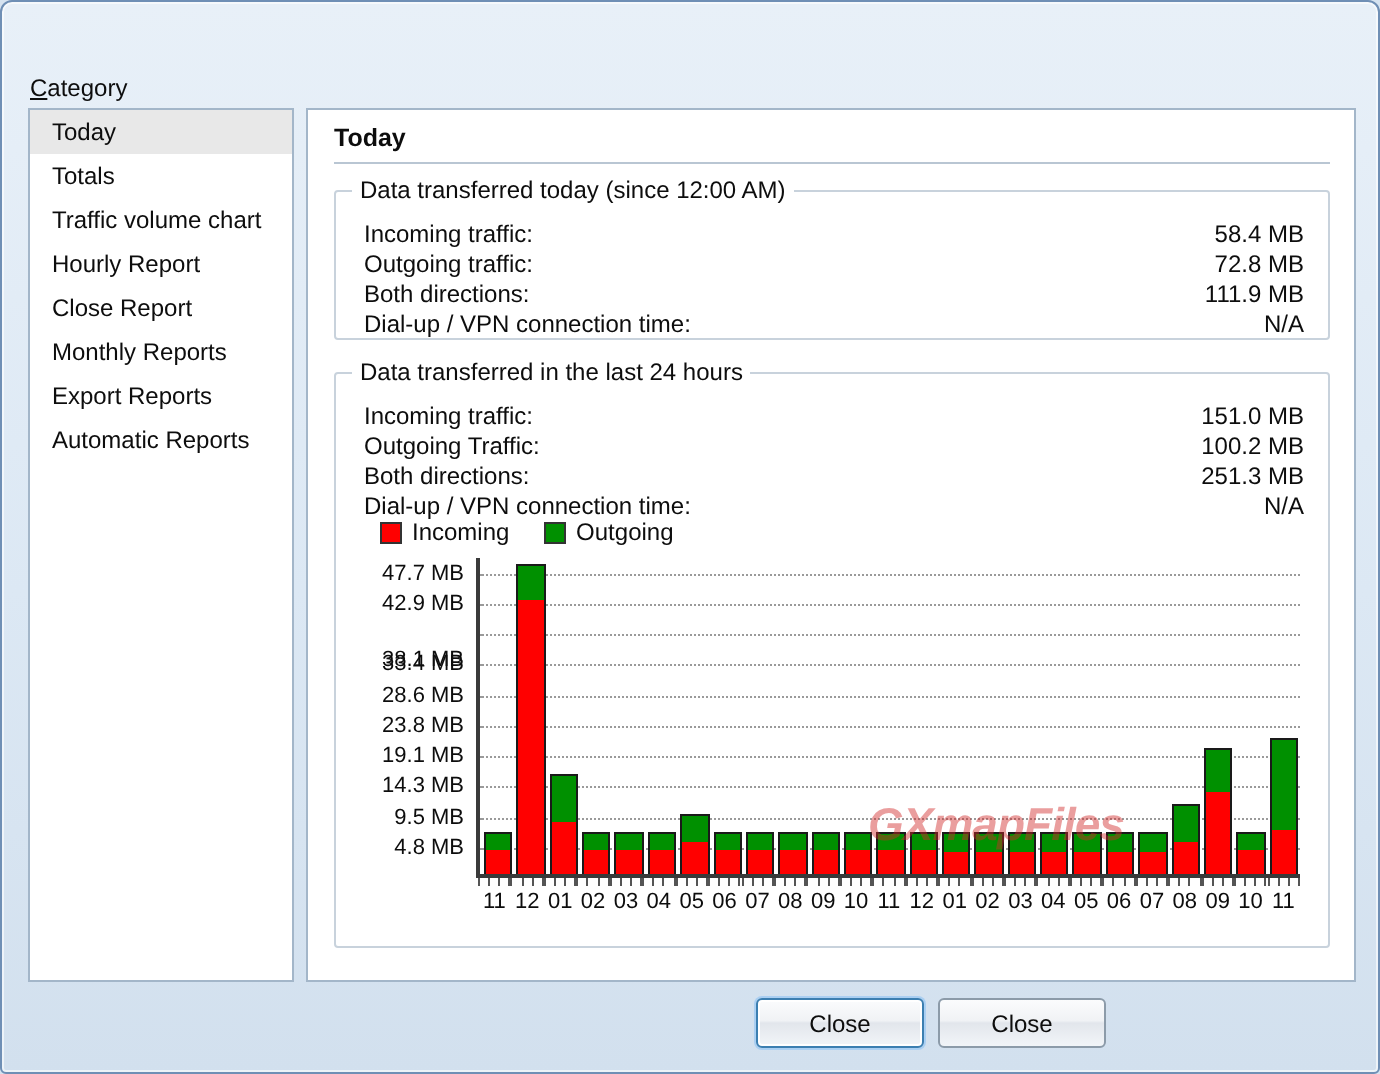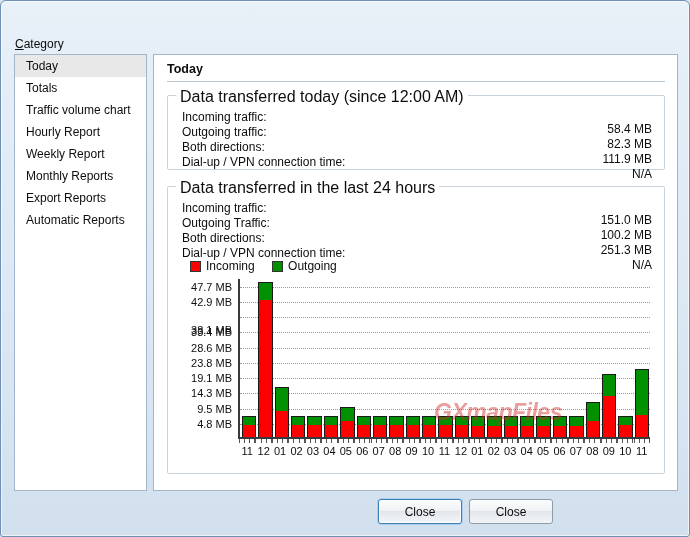--- a/index.html
+++ b/index.html
@@ -116,28 +116,28 @@
 
   
   .groupbox {
     position: absolute;
     border: 1px solid #c8d2dc;
     border-radius: 2px;
   }
   .groupbox > .gb-title {
     position: absolute; top: -8px; left: 8px;
     background: #ffffff; padding: 0 4px;
-    font-size: 16px; color: #0d0d0d; white-space: nowrap;
+    font-size: 12px; color: #0d0d0d; white-space: nowrap;
   }
   .row {
     position: absolute; left: 14px; right: 12px;
     height: 15px; font-size: 12px; color: #0d0d0d;
   }
   .row .lbl { position: absolute; left: 0; top: 0; }
-  .row .val { position: absolute; right: 0; top: 12px; text-align: right; margin-left: 36px; }
+  .row .val { position: absolute; right: 0; top: 0; text-align: right; margin-left: 36px; }
 
   #gb-today { left: 13px; top: 40px; width: 498px; height: 75px; }
   #gb-24h   { left: 13px; top: 131px; width: 498px; height: 288px; }
 
   
   .legend { position: absolute; left: 22px; top: 72px; font-size: 12px; color: #0d0d0d; }
   .legend .key { display: inline-flex; align-items: center; margin-right: 14px; }
   .legend .swatch {
     width: 11px; height: 11px; margin-right: 5px;
     border: 1px solid #333333;
@@ -222,39 +222,39 @@
 
   <div class="client">
 
     <div class="category-label"><u>C</u>ategory</div>
 
     <div class="catlist">
       <div class="cat-item selected"><span>Today</span></div>
       <div class="cat-item"><span>Totals</span></div>
       <div class="cat-item"><span>Traffic volume chart</span></div>
       <div class="cat-item"><span>Hourly Report</span></div>
-      <div class="cat-item"><span>Weekly Report</span></div>
+      <div class="cat-item"><span>Close Report</span></div>
       <div class="cat-item"><span>Monthly Reports</span></div>
       <div class="cat-item"><span>Export Reports</span></div>
       <div class="cat-item"><span>Automatic Reports</span></div>
     </div>
 
     <div class="content">
       <div class="page-title">Today</div>
       <div class="title-rule"></div>
 
       <div class="groupbox" id="gb-today">
         <div class="gb-title">Data transferred today (since 12:00 AM)</div>
         <div class="row" style="top:14px">
           <span class="lbl">Incoming traffic:</span>
           <span class="val">58.4 MB</span>
         </div>
         <div class="row" style="top:29px">
           <span class="lbl">Outgoing traffic:</span>
-          <span class="val">82.3 MB</span>
+          <span class="val">72.8 MB</span>
         </div>
         <div class="row" style="top:44px">
           <span class="lbl">Both directions:</span>
           <span class="val">111.9 MB</span>
         </div>
         <div class="row" style="top:59px">
           <span class="lbl">Dial-up / VPN connection time:</span>
           <span class="val">N/A</span>
         </div>
       </div>

